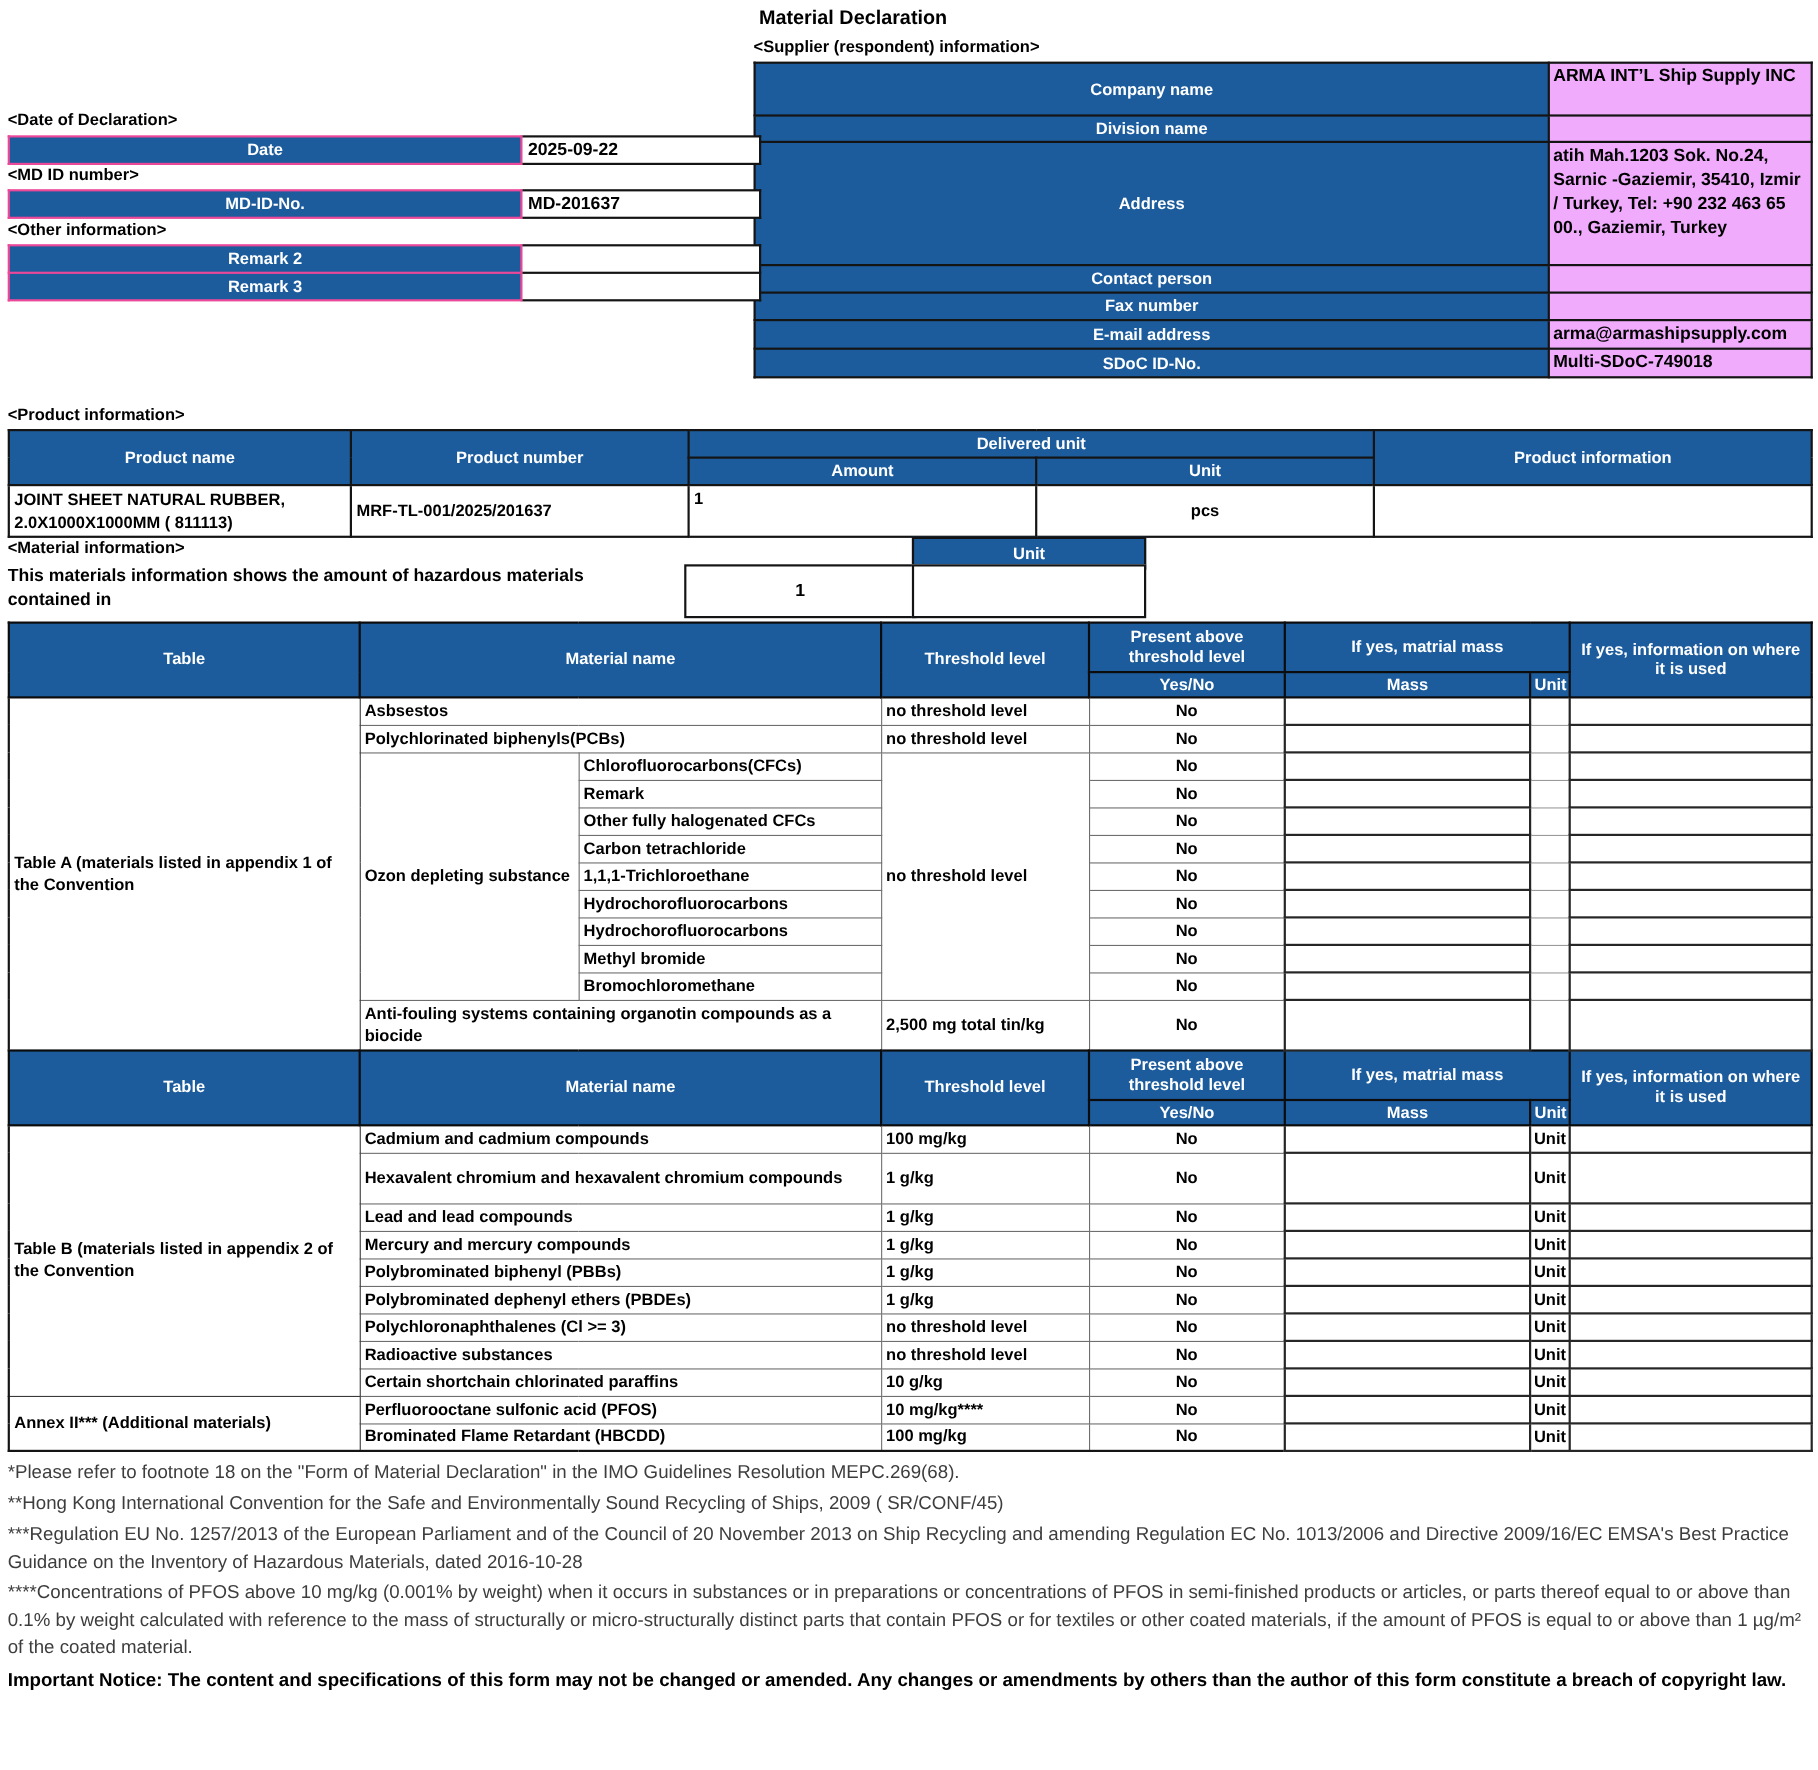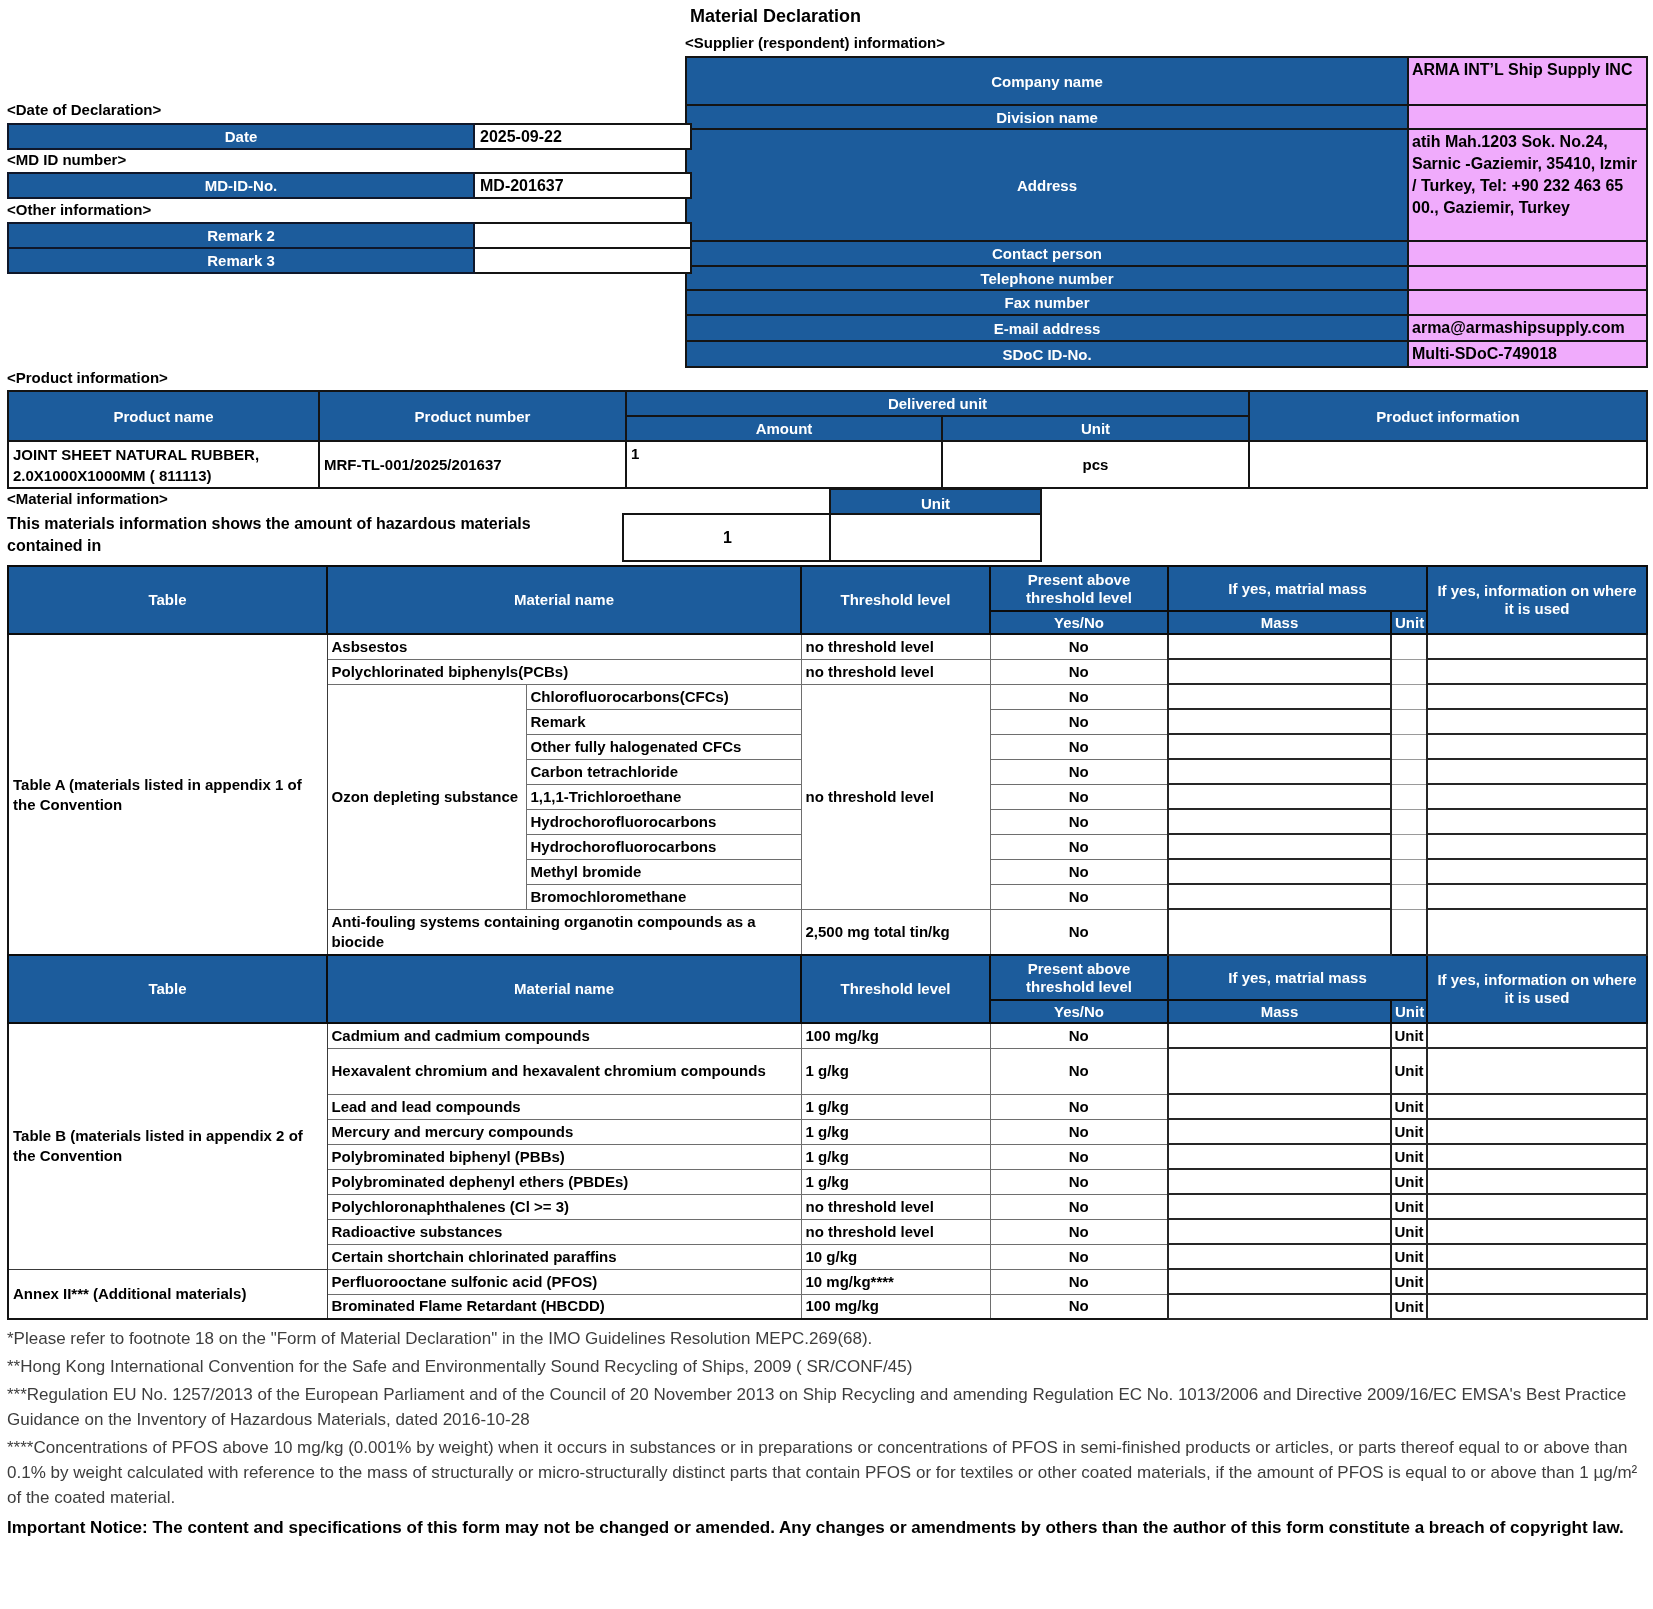--- a/index.html
+++ b/index.html
@@ -9,21 +9,21 @@
     -webkit-font-smoothing:antialiased;
   }
   .abs{position:absolute;}
   .sec-label{font-weight:bold;font-size:15px;color:#000;white-space:nowrap;}
   .title{font-weight:bold;font-size:18px;}
 
   
   table{border-collapse:collapse;}
   table.kv th{
     background:#1c5c9c;color:#fff;font-weight:bold;font-size:15px;
-    border:2px solid #0f172a;text-align:center;padding:0 4px;
+    border:2px solid #ec4899;text-align:center;padding:0 4px;
   }
   table.kv td{
     border:2px solid #141414;background:#fff;font-weight:bold;font-size:16px;
     text-align:left;padding:0 5px;
   }
 
   
   table.supplier th{
     background:#1c5c9c;color:#fff;font-weight:bold;font-size:15px;
     border:2px solid #141414;text-align:center;padding:0 4px;
@@ -101,24 +101,20 @@
     <td></td>
   </tr>
   <tr class="r112">
     <th>Address</th>
     <td>atih Mah.1203 Sok. No.24, Sarnic -Gaziemir, 35410, Izmir / Turkey, Tel: +90 232 463 65 00., Gaziemir, Turkey</td>
   </tr>
   <tr class="r25">
     <th>Contact person</th>
     <td></td>
   </tr>
-  <tr class="r24">
-    <th>Telephone number</th>
-    <td></td>
-  </tr>
   <tr class="r25">
     <th>Fax number</th>
     <td></td>
   </tr>
   <tr class="r24">
     <th>E-mail address</th>
     <td>arma@armashipsupply.com</td>
   </tr>
   <tr class="r25">
     <th>SDoC ID-No.</th>

